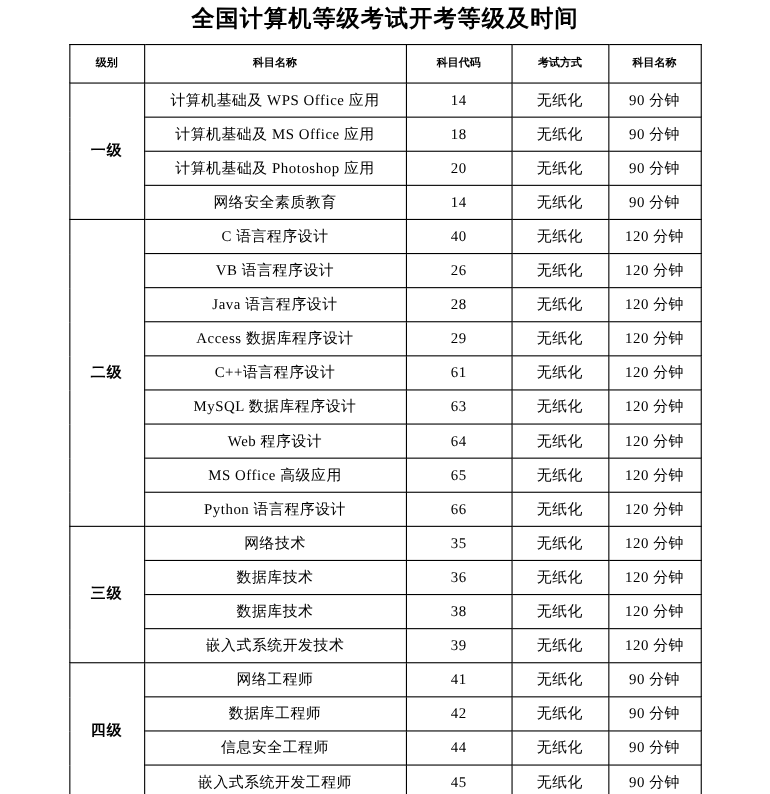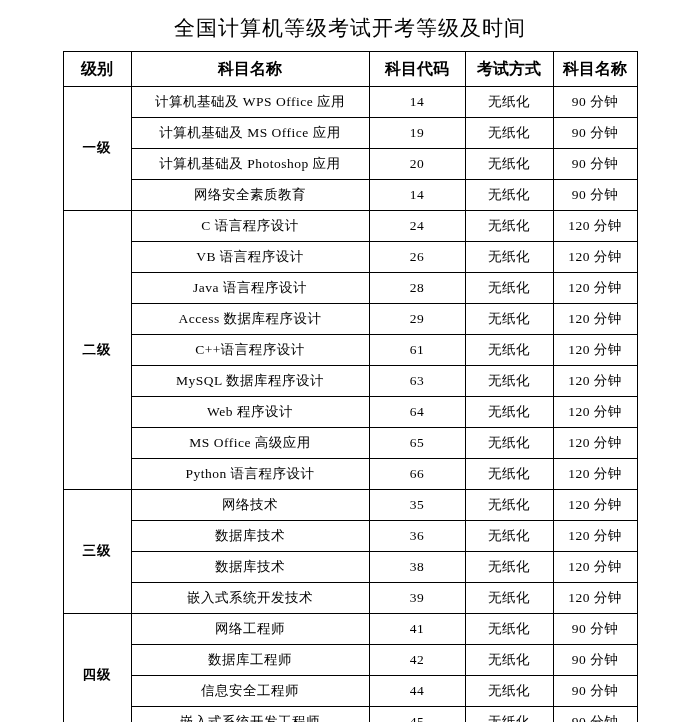--- a/index.html
+++ b/index.html
@@ -16,23 +16,23 @@
   }
   .page {
     width: 700px;
     height: 722px;
     position: relative;
     box-sizing: border-box;
   }
   .doc-title {
     text-align: center;
     font-size: 21px;
-    font-weight: normal;
+    font-weight: bold;
     letter-spacing: 1px;
-    padding-top: 14px;
+    padding-top: 3px;
     padding-bottom: 9px;
     font-family: "DejaVu Serif", "Liberation Serif", serif;
   }
   table.exam-table {
     border-collapse: collapse;
     margin: 0 auto;
     width: 574px;
     table-layout: fixed;
   }
   table.exam-table th,
@@ -42,21 +42,21 @@
     vertical-align: middle;
     font-size: 13.5px;
     padding: 0;
     height: 30px;
     line-height: 1.2;
     font-family: "Liberation Serif", "DejaVu Serif", serif;
   }
   table.exam-table th {
     font-weight: bold;
     height: 34px;
-    font-size: 16px;
+    font-size: 10px;
   }
   .col-level { width: 68px; }
   .col-subject { width: 238px; }
   .col-code { width: 96px; }
   .col-mode { width: 88px; }
   .col-time { width: 84px; }
 
   td.level-cell {
     font-weight: bold;
     font-size: 14px;
@@ -95,40 +95,40 @@
     <tbody>
         <tr>
           <td class="level-cell" rowspan="4">一级</td>
           <td class="subject-cell">计算机基础及 WPS Office 应用</td>
           <td class="code-cell">14</td>
           <td class="mode-cell">无纸化</td>
           <td class="time-cell">90 分钟</td>
         </tr>
         <tr>
           <td class="subject-cell">计算机基础及 MS Office 应用</td>
-          <td class="code-cell">19</td>
+          <td class="code-cell">18</td>
           <td class="mode-cell">无纸化</td>
           <td class="time-cell">90 分钟</td>
         </tr>
         <tr>
           <td class="subject-cell">计算机基础及 Photoshop 应用</td>
           <td class="code-cell">20</td>
           <td class="mode-cell">无纸化</td>
           <td class="time-cell">90 分钟</td>
         </tr>
         <tr>
           <td class="subject-cell">网络安全素质教育</td>
           <td class="code-cell">14</td>
           <td class="mode-cell">无纸化</td>
           <td class="time-cell">90 分钟</td>
         </tr>
         <tr>
           <td class="level-cell" rowspan="9">二级</td>
           <td class="subject-cell">C 语言程序设计</td>
-          <td class="code-cell">24</td>
+          <td class="code-cell">40</td>
           <td class="mode-cell">无纸化</td>
           <td class="time-cell">120 分钟</td>
         </tr>
         <tr>
           <td class="subject-cell">VB 语言程序设计</td>
           <td class="code-cell">26</td>
           <td class="mode-cell">无纸化</td>
           <td class="time-cell">120 分钟</td>
         </tr>
         <tr>

